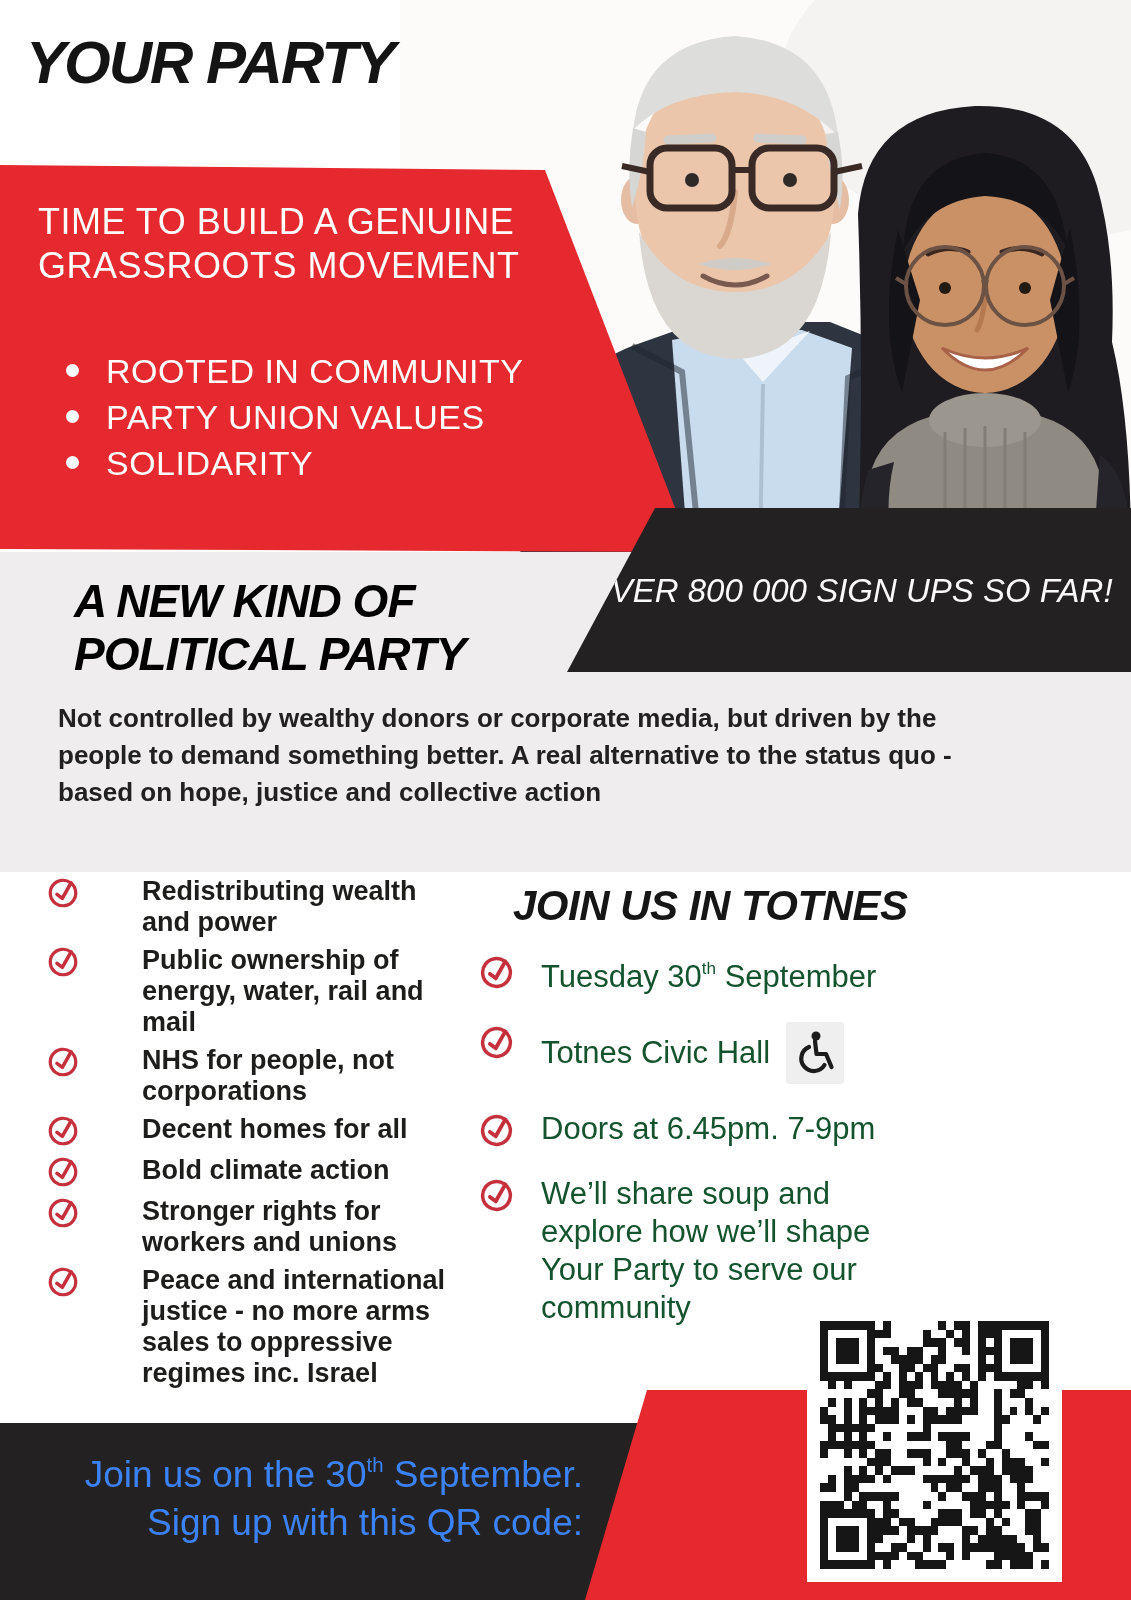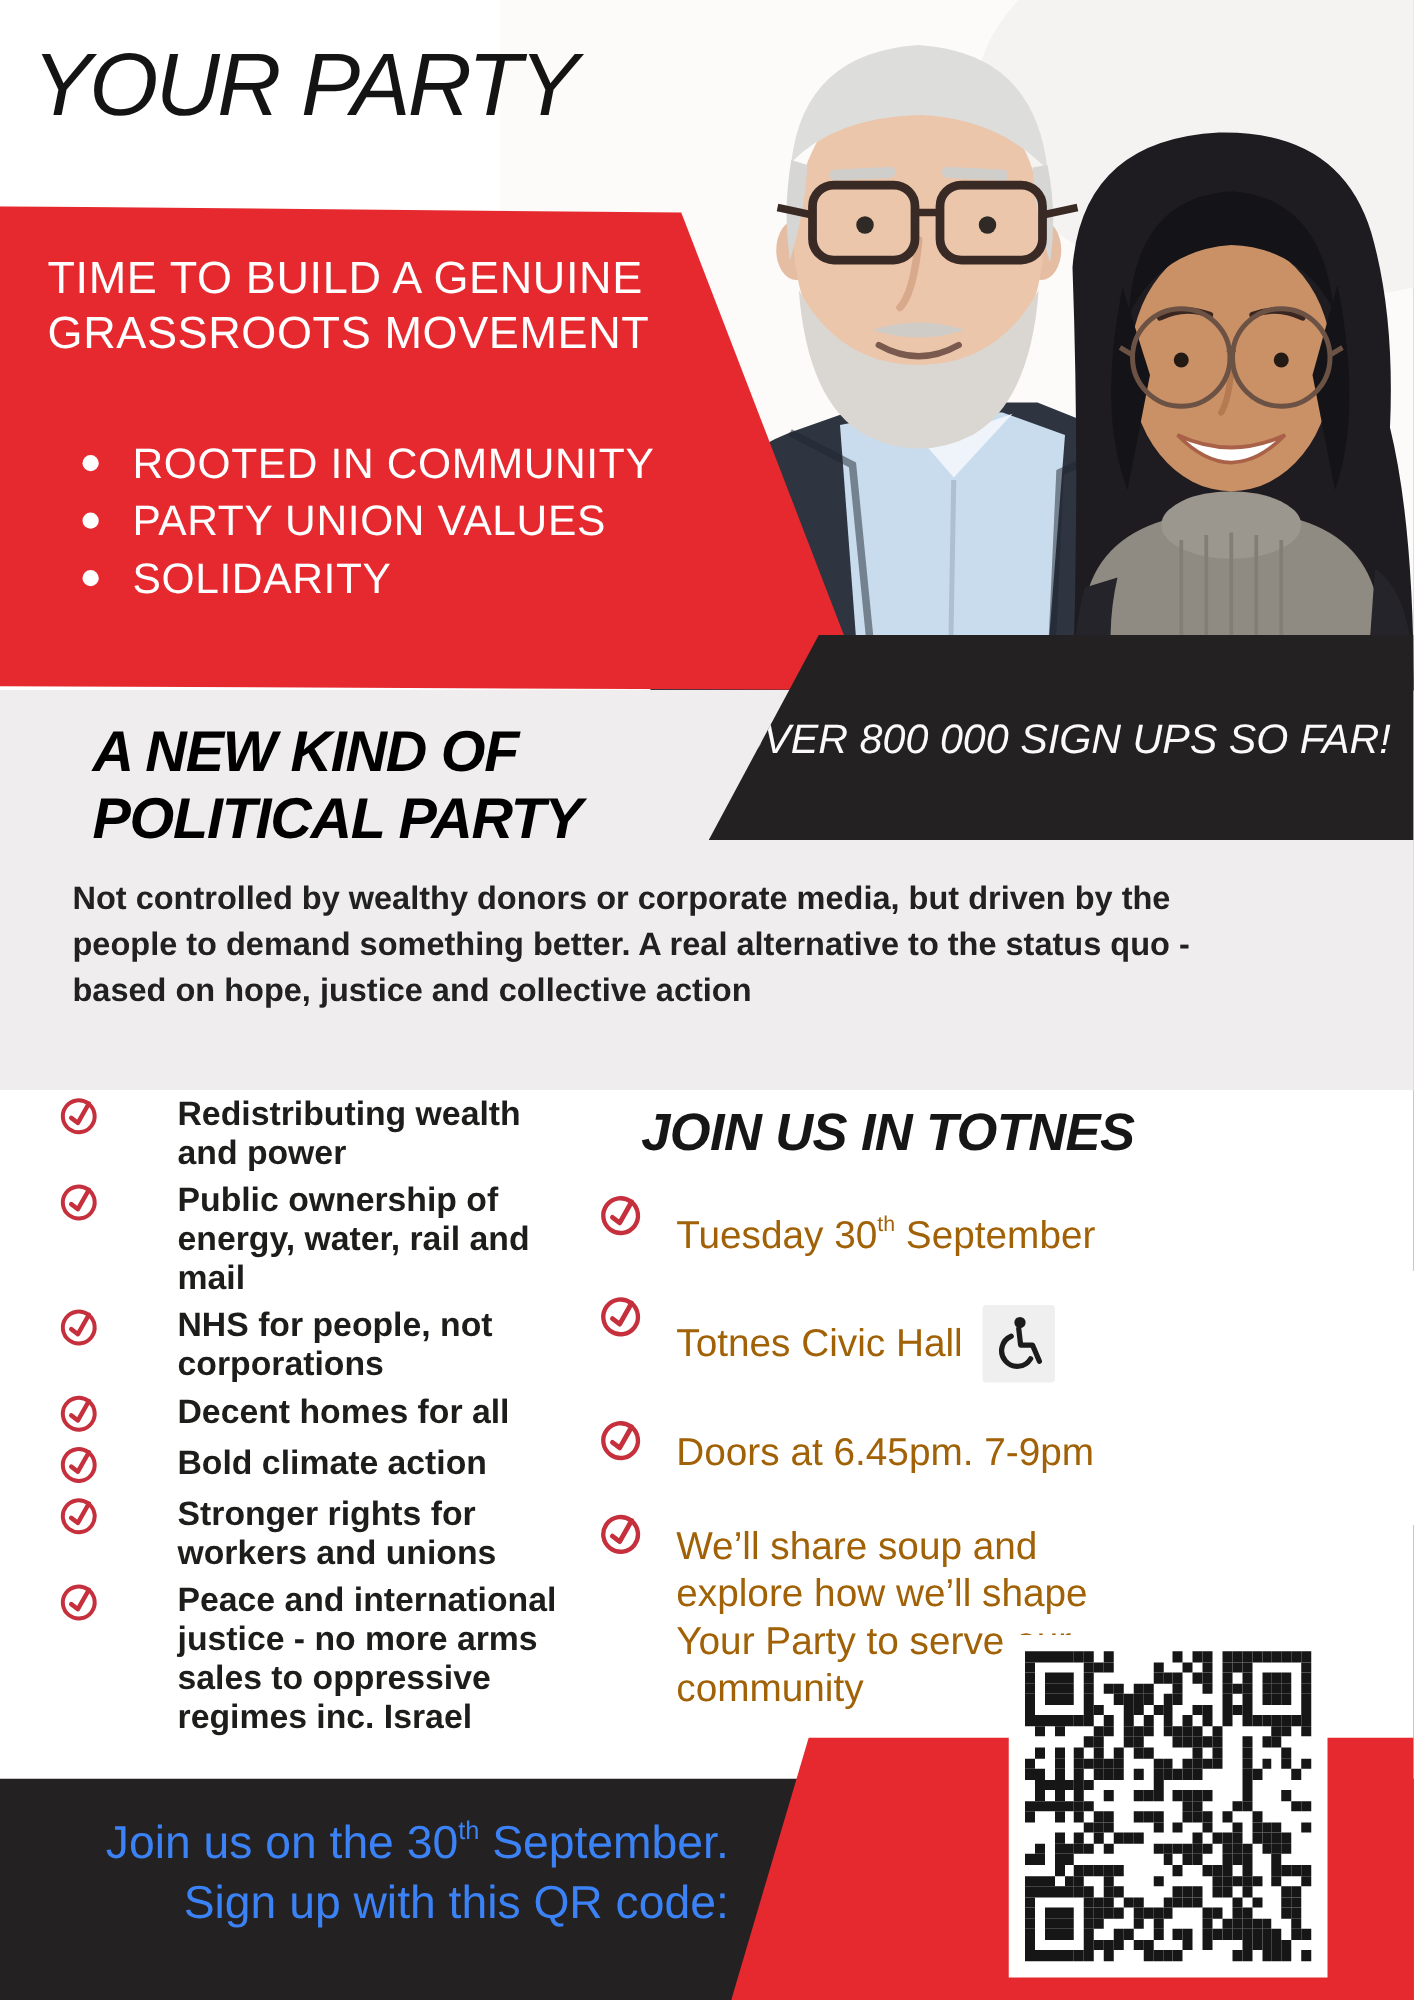--- a/index.html
+++ b/index.html
@@ -5,22 +5,22 @@
   html,body{margin:0;padding:0;}
   body{width:1131px;height:1600px;position:relative;overflow:hidden;background:#ffffff;
        font-family:"Liberation Sans",sans-serif;}
   .abs{position:absolute;}
 
   
   .photo{left:400px;top:0;width:731px;height:553px;z-index:1;}
   .gray-band{left:0;top:552px;width:1131px;height:320px;background:#efedee;z-index:2;}
   .hero-red{inset:0;z-index:3;background:#e6292f;
             clip-path:polygon(0 165px,545px 170px,692px 552px,0 549px);}
-  .page-title{left:26px;top:28px;z-index:5;color:#141414;font-weight:normal;font-style:italic;
-              font-size:71px;letter-spacing:-2px;white-space:nowrap;}
+  .page-title{left:26px;top:28px;z-index:5;color:#141414;font-weight:bold;font-style:italic;
+              font-size:60px;letter-spacing:-2px;white-space:nowrap;}
   .hero-heading{left:38px;top:200px;color:#fff;font-size:36px;line-height:44px;letter-spacing:.5px;}
   .hero-bullets{left:66px;top:348px;margin:0;padding:0;list-style:none;color:#fff;
                 font-size:34px;line-height:46px;letter-spacing:.5px;}
   .hero-bullets li{position:relative;padding-left:40px;}
   .hero-bullets .dot{position:absolute;left:0;top:16px;width:13px;height:13px;border-radius:50%;background:#fff;}
 
   .signups{inset:0;z-index:4;background:#242122;
            clip-path:polygon(655px 508px,1131px 508px,1131px 672px,567px 672px);}
   .signups span{position:absolute;left:585px;top:572px;width:520px;text-align:center;color:#fafafa;
                 font-style:italic;font-size:33px;white-space:nowrap;}
@@ -36,21 +36,21 @@
   .pledges li{display:flex;align-items:flex-start;margin-bottom:7px;gap:44px;}
   .pledges .chk{flex:0 0 34px;width:34px;height:34px;margin:0 18px 0 0;color:#c5303c;}
   .pledges .txt{width:312px;color:#1d1d1b;font-weight:bold;font-size:27px;line-height:31px;}
 
   
   .event-heading{left:513px;top:882px;z-index:5;color:#161616;font-weight:bold;font-style:italic;
                  font-size:42px;letter-spacing:-.5px;white-space:nowrap;}
   .event-list{left:478px;top:952px;width:470px;z-index:5;}
   .event-row{display:flex;align-items:flex-start;margin-bottom:26px;}
   .event-row .chk{flex:0 0 37px;width:37px;height:37px;margin:2px 26px 0 0;color:#c5303c;}
-  .event-row .etxt{width:395px;color:#a16207;font-size:31px;line-height:38px;font-weight:normal;margin-top:11px;}
+  .event-row .etxt{width:395px;color:#14532d;font-size:31px;line-height:38px;font-weight:normal;}
   .event-row sup{font-size:.55em;position:relative;top:-2px;}
   .venue-line{display:flex;align-items:center;}
   .access-box{display:inline-block;width:58px;height:62px;background:#efefef;border-radius:3px;
               margin-left:16px;padding:6px 9px;box-sizing:border-box;}
 
   
   .foot-band{left:0;top:1423px;width:1131px;height:177px;background:#242122;z-index:2;}
   .foot-red{inset:0;z-index:3;background:#e6292f;
             clip-path:polygon(647px 1390px,1131px 1390px,1131px 1600px,585px 1600px);}
   .foot-text{left:18px;top:1443px;width:565px;z-index:5;text-align:right;color:#3b82f6;

